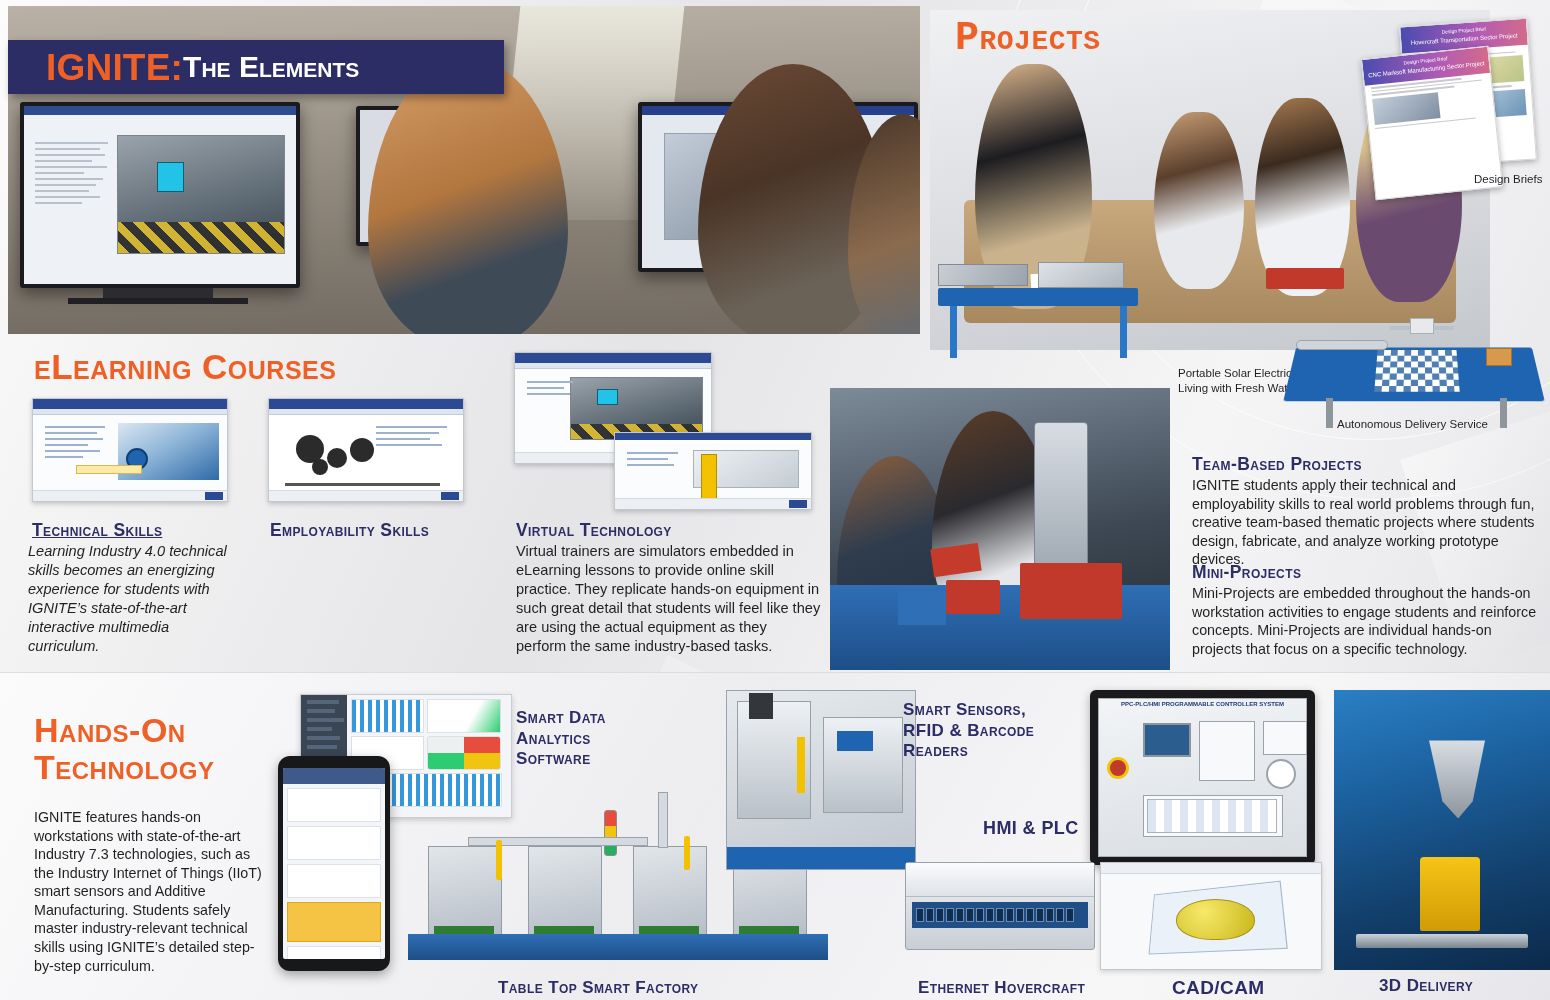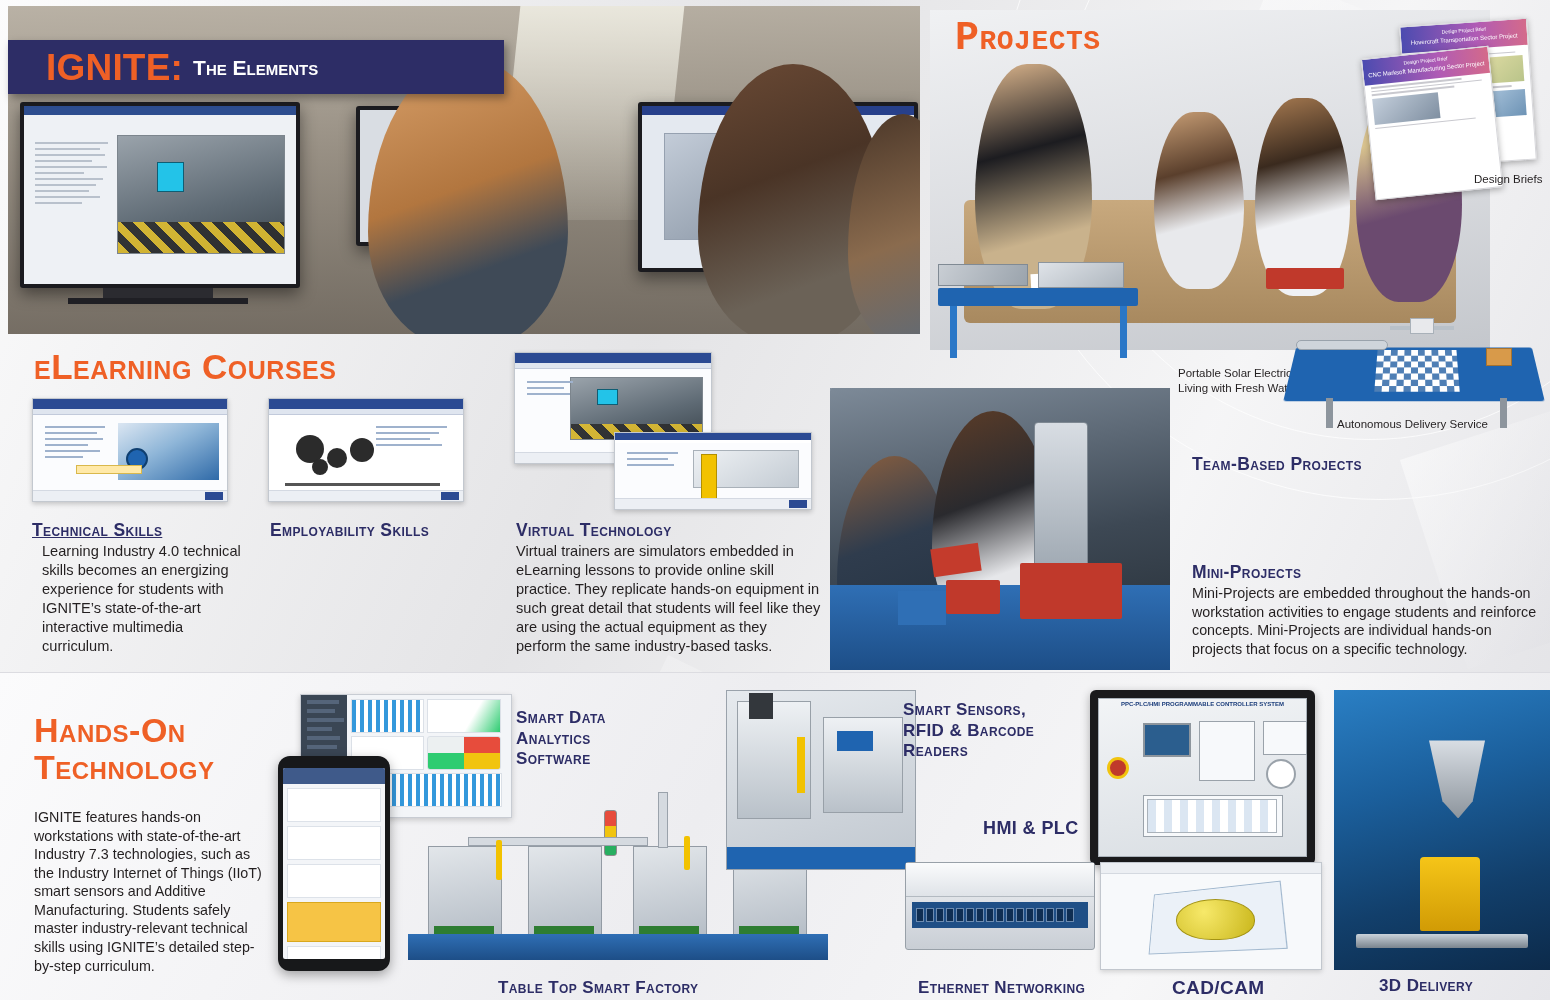--- a/index.html
+++ b/index.html
@@ -104,24 +104,23 @@
   }
   .title-ignite {
     color:#ef6026;
     font-size:37px;
     font-weight:bold;
     letter-spacing:0.2px;
     line-height:1;
   }
   .title-the-elements {
     color:#ffffff;
-    font-size:21px;
+    font-size:30px;
     font-weight:bold;
     font-variant: small-caps;
-    margin-left:10px;
     line-height:1;
   }
 
   
   .h-orange {
     color:#ef6026;
     font-weight:bold;
     font-variant: small-caps;
     letter-spacing:0.5px;
     line-height:1.05;
@@ -658,41 +657,42 @@
         </div>
       <div style="position:absolute; right:6%; top:12%; width:54%; height:70%; background:linear-gradient(150deg,#eef1f4,#c3cbd3); border:1px solid #a9b1b9;"></div>
       <div style="position:absolute; left:44%; top:20%; width:16px; height:46px; background:#f2c200; border:1px solid #b28f00;"></div>
     </div>
     <div class="ct-foot">
         <div class="ct-nav"></div>
       </div>
   </div>
 
   <div class="h-navy" style="position:absolute; left:32px; top:521px; font-size:17.5px;text-decoration:underline;">Technical Skills</div>
-  <div class="body-txt" style="position:absolute; left:42px; top:542px; width:205px;">Learning Industry 4.0 technical skills becomes an energizing experience for students with IGNITE’s state-of-the-art interactive multimedia curriculum.</div>
+  <div class="body-txt" style="position:absolute; left:28px; top:542px; width:205px;font-style:italic;">Learning Industry 4.0 technical skills becomes an energizing experience for students with IGNITE’s state-of-the-art interactive multimedia curriculum.</div>
 
   <div class="h-navy" style="position:absolute; left:270px; top:521px; font-size:17.5px;">Employability Skills</div>
 
   <div class="h-navy" style="position:absolute; left:516px; top:521px; font-size:17.5px;">Virtual Technology</div>
   <div class="body-txt" style="position:absolute; left:516px; top:542px; width:305px;">Virtual trainers are simulators embedded in eLearning lessons to provide online skill practice. They replicate hands-on equipment in such great detail that students will feel like they are using the actual equipment as they perform the same industry-based tasks.</div>
 
   <div class="midphoto">
     <div style="position:absolute;inset:0;background:linear-gradient(170deg,#7d8a98,#3d4854 55%,#232b33);"></div>
     <div class="person" style="left:2%; top:24%; width:34%; height:74%; background:linear-gradient(160deg,#8a5f3f,#2f3c4d 42%,#22303f);"></div>
     <div class="person" style="left:30%; top:8%; width:36%; height:80%; background:linear-gradient(160deg,#5d3d28,#2a2a2e 40%,#e6e7ea 70%);"></div>
     <div class="mp-bench"></div>
     <div class="mp-arm"></div>
     <div class="mp-red" style="left:56%; bottom:18%; width:30%; height:20%;"></div>
     <div class="mp-red" style="left:34%; bottom:20%; width:16%; height:12%;"></div>
     <div style="position:absolute; left:30%; bottom:34%; width:14%; height:10%; background:#c43b2c; transform:rotate(-8deg);"></div>
     <div style="position:absolute; left:20%; bottom:16%; width:14%; height:12%; background:#2f6fb5;"></div>
     <div class="photo-overlay-grid"></div>
   </div>
 
   <div id="team-heading" class="h-navy">Team-Based Projects</div>
+  <div id="team-body" class="body-txt">IGNITE students apply their technical and employability skills to real world problems through fun, creative team-based thematic projects where students design, fabricate, and analyze working prototype devices.</div>
   <div id="mini-heading" class="h-navy">Mini-Projects</div>
   <div id="mini-body" class="body-txt">Mini-Projects are embedded throughout the hands-on workstation activities to engage students and reinforce concepts. Mini-Projects are individual hands-on projects that focus on a specific technology.</div>
 
   <div class="handson-band"></div>
 
   <div id="handson-heading" class="h-orange">
     <div>Hands-On</div>
     <div>Technology</div>
   </div>
   <div id="handson-body" class="body-txt">IGNITE features hands-on workstations with state-of-the-art Industry 7.3 technologies, such as the Industry Internet of Things (IIoT) smart sensors and Additive Manufacturing. Students safely master industry-relevant technical skills using IGNITE’s detailed  step-by-step  curriculum.</div>
@@ -798,17 +798,17 @@
   <div class="printer3d">
     <div class="p3-nozzle"></div>
     <div class="p3-obj"></div>
     <div class="p3-bed"></div>
   </div>
 
   <div id="label-smart-data" class="tech-label">Smart Data Analytics Software</div>
   <div id="label-smart-sensors" class="tech-label">Smart Sensors, RFID &amp; Barcode Readers</div>
   <div id="label-hmi-plc" class="tech-label">HMI &amp; PLC</div>
   <div id="label-table-top" class="tech-label">Table Top Smart Factory</div>
-  <div id="label-ethernet" class="tech-label">Ethernet Networking</div>
+  <div id="label-ethernet" class="tech-label">Ethernet Hovercraft</div>
   <div id="label-cadcam" class="tech-label">CAD/CAM</div>
   <div id="label-3d-printing" class="tech-label">3D Delivery</div>
 
 </div>
 
 </body></html>

